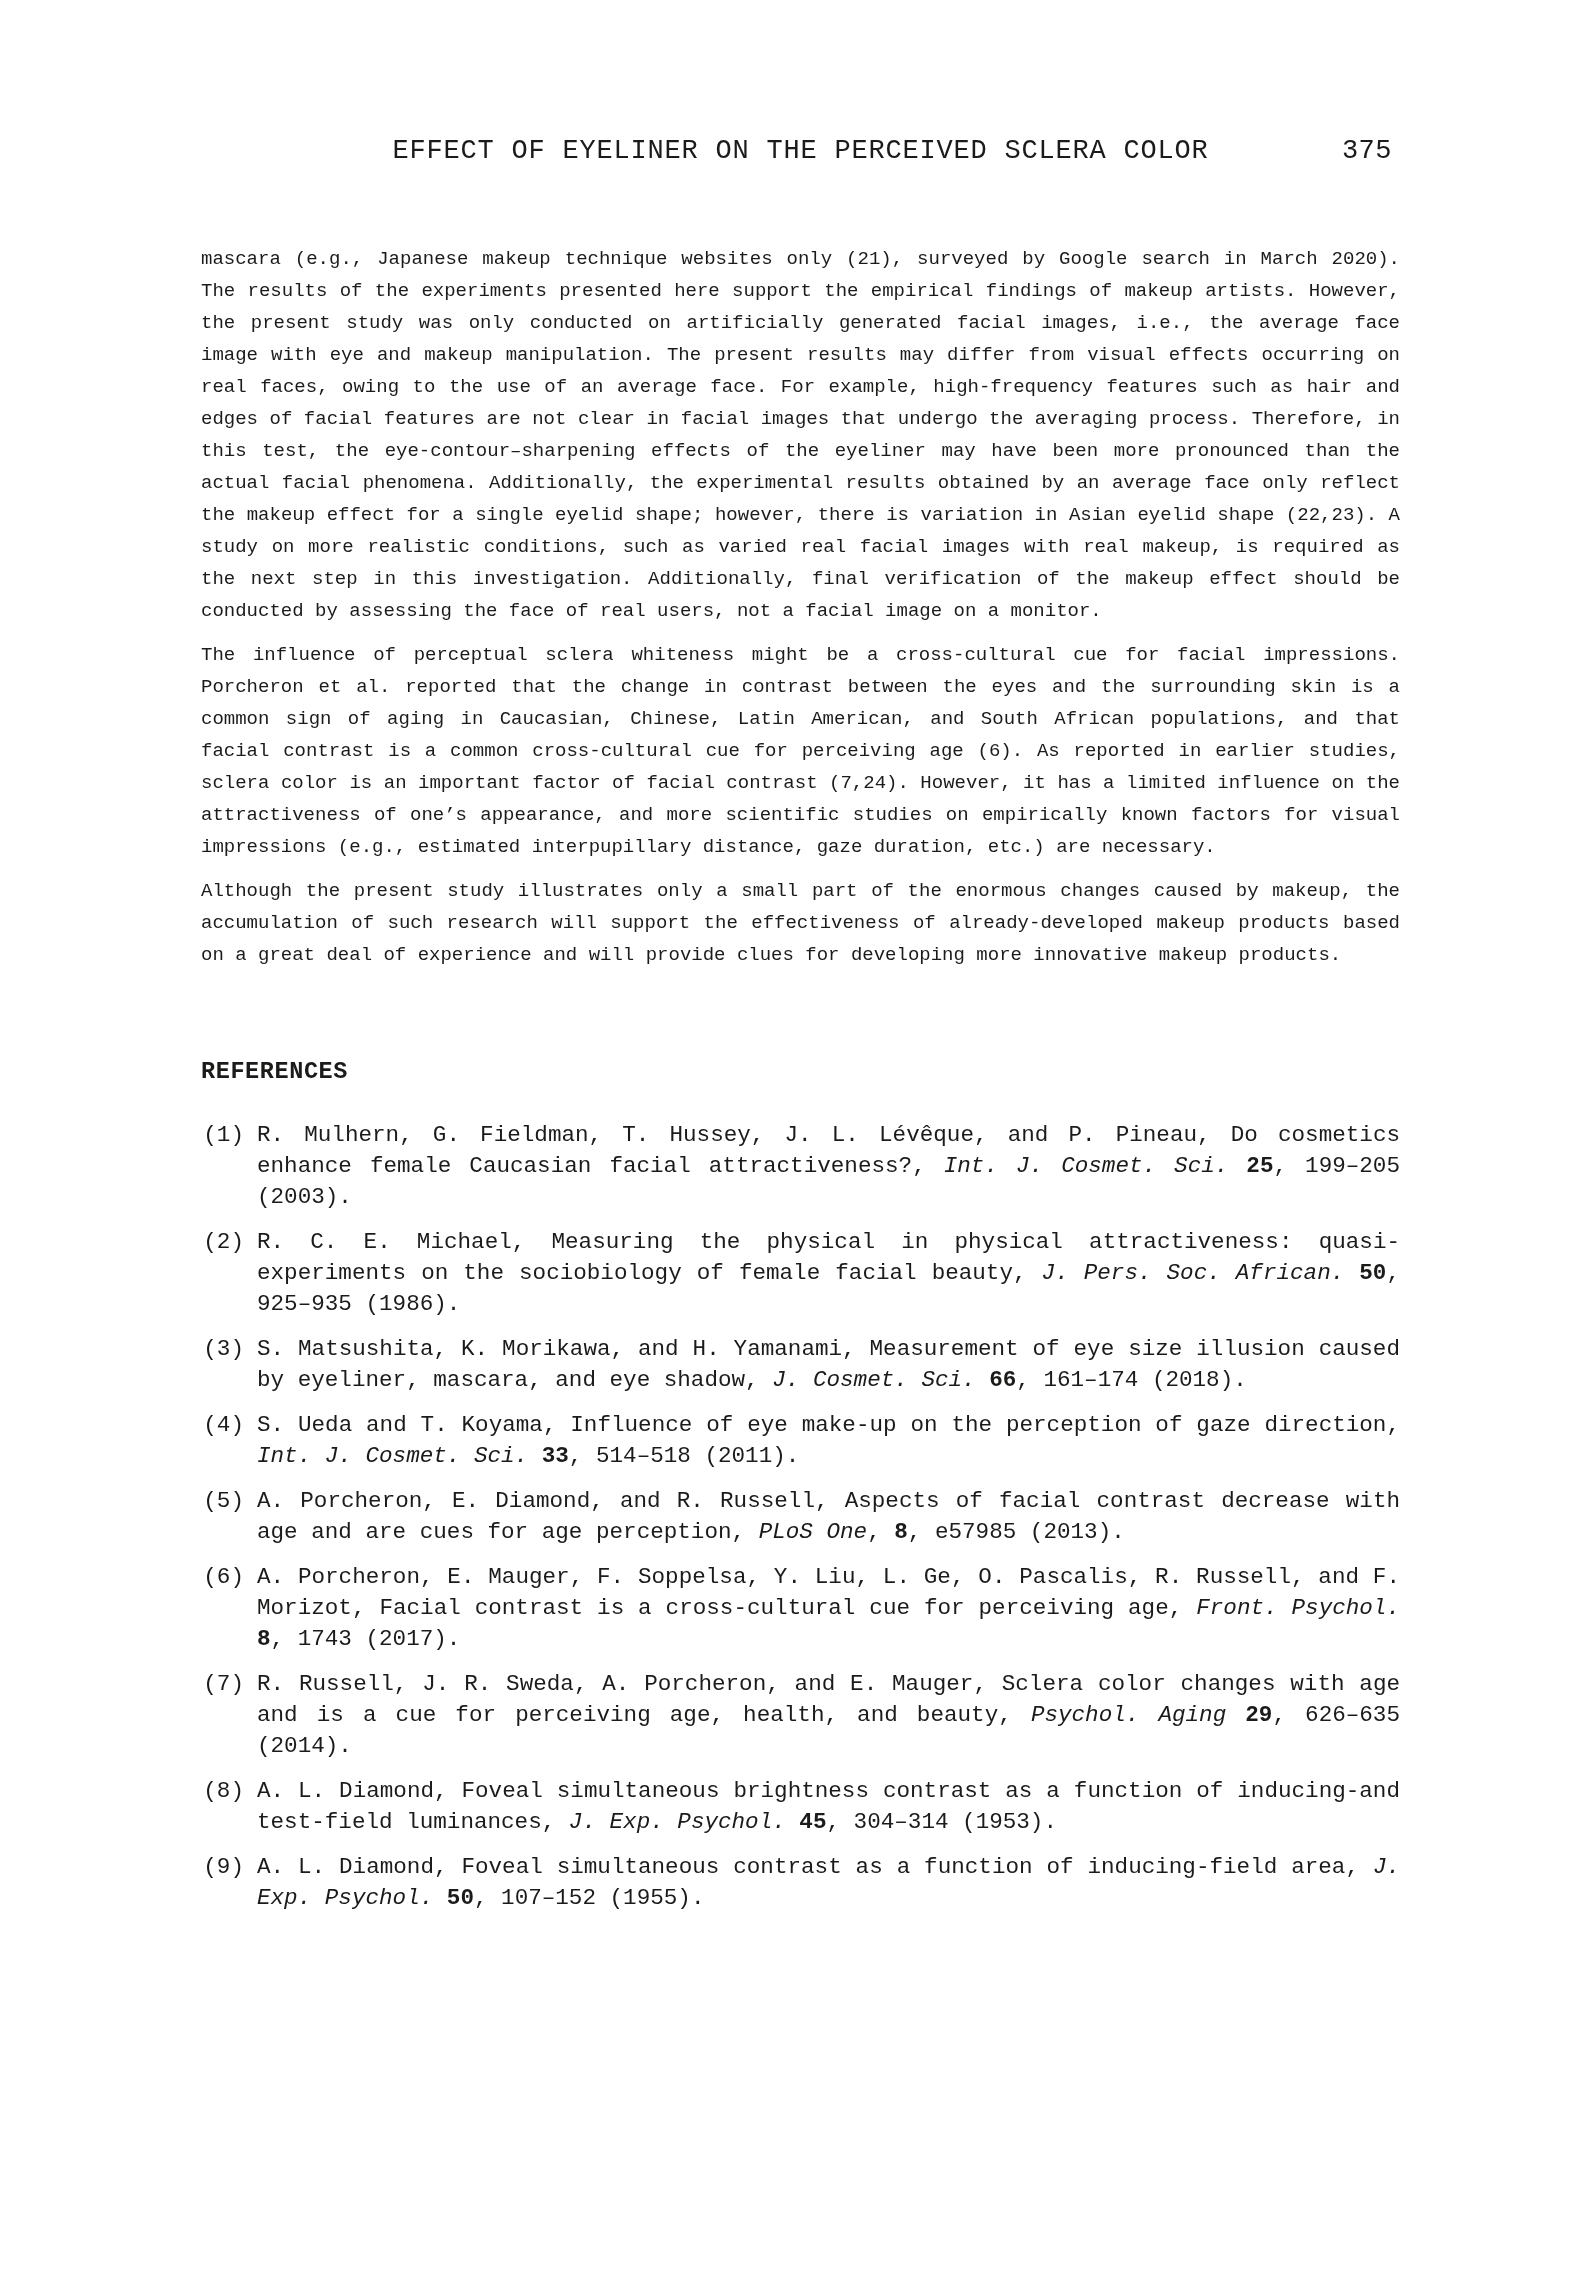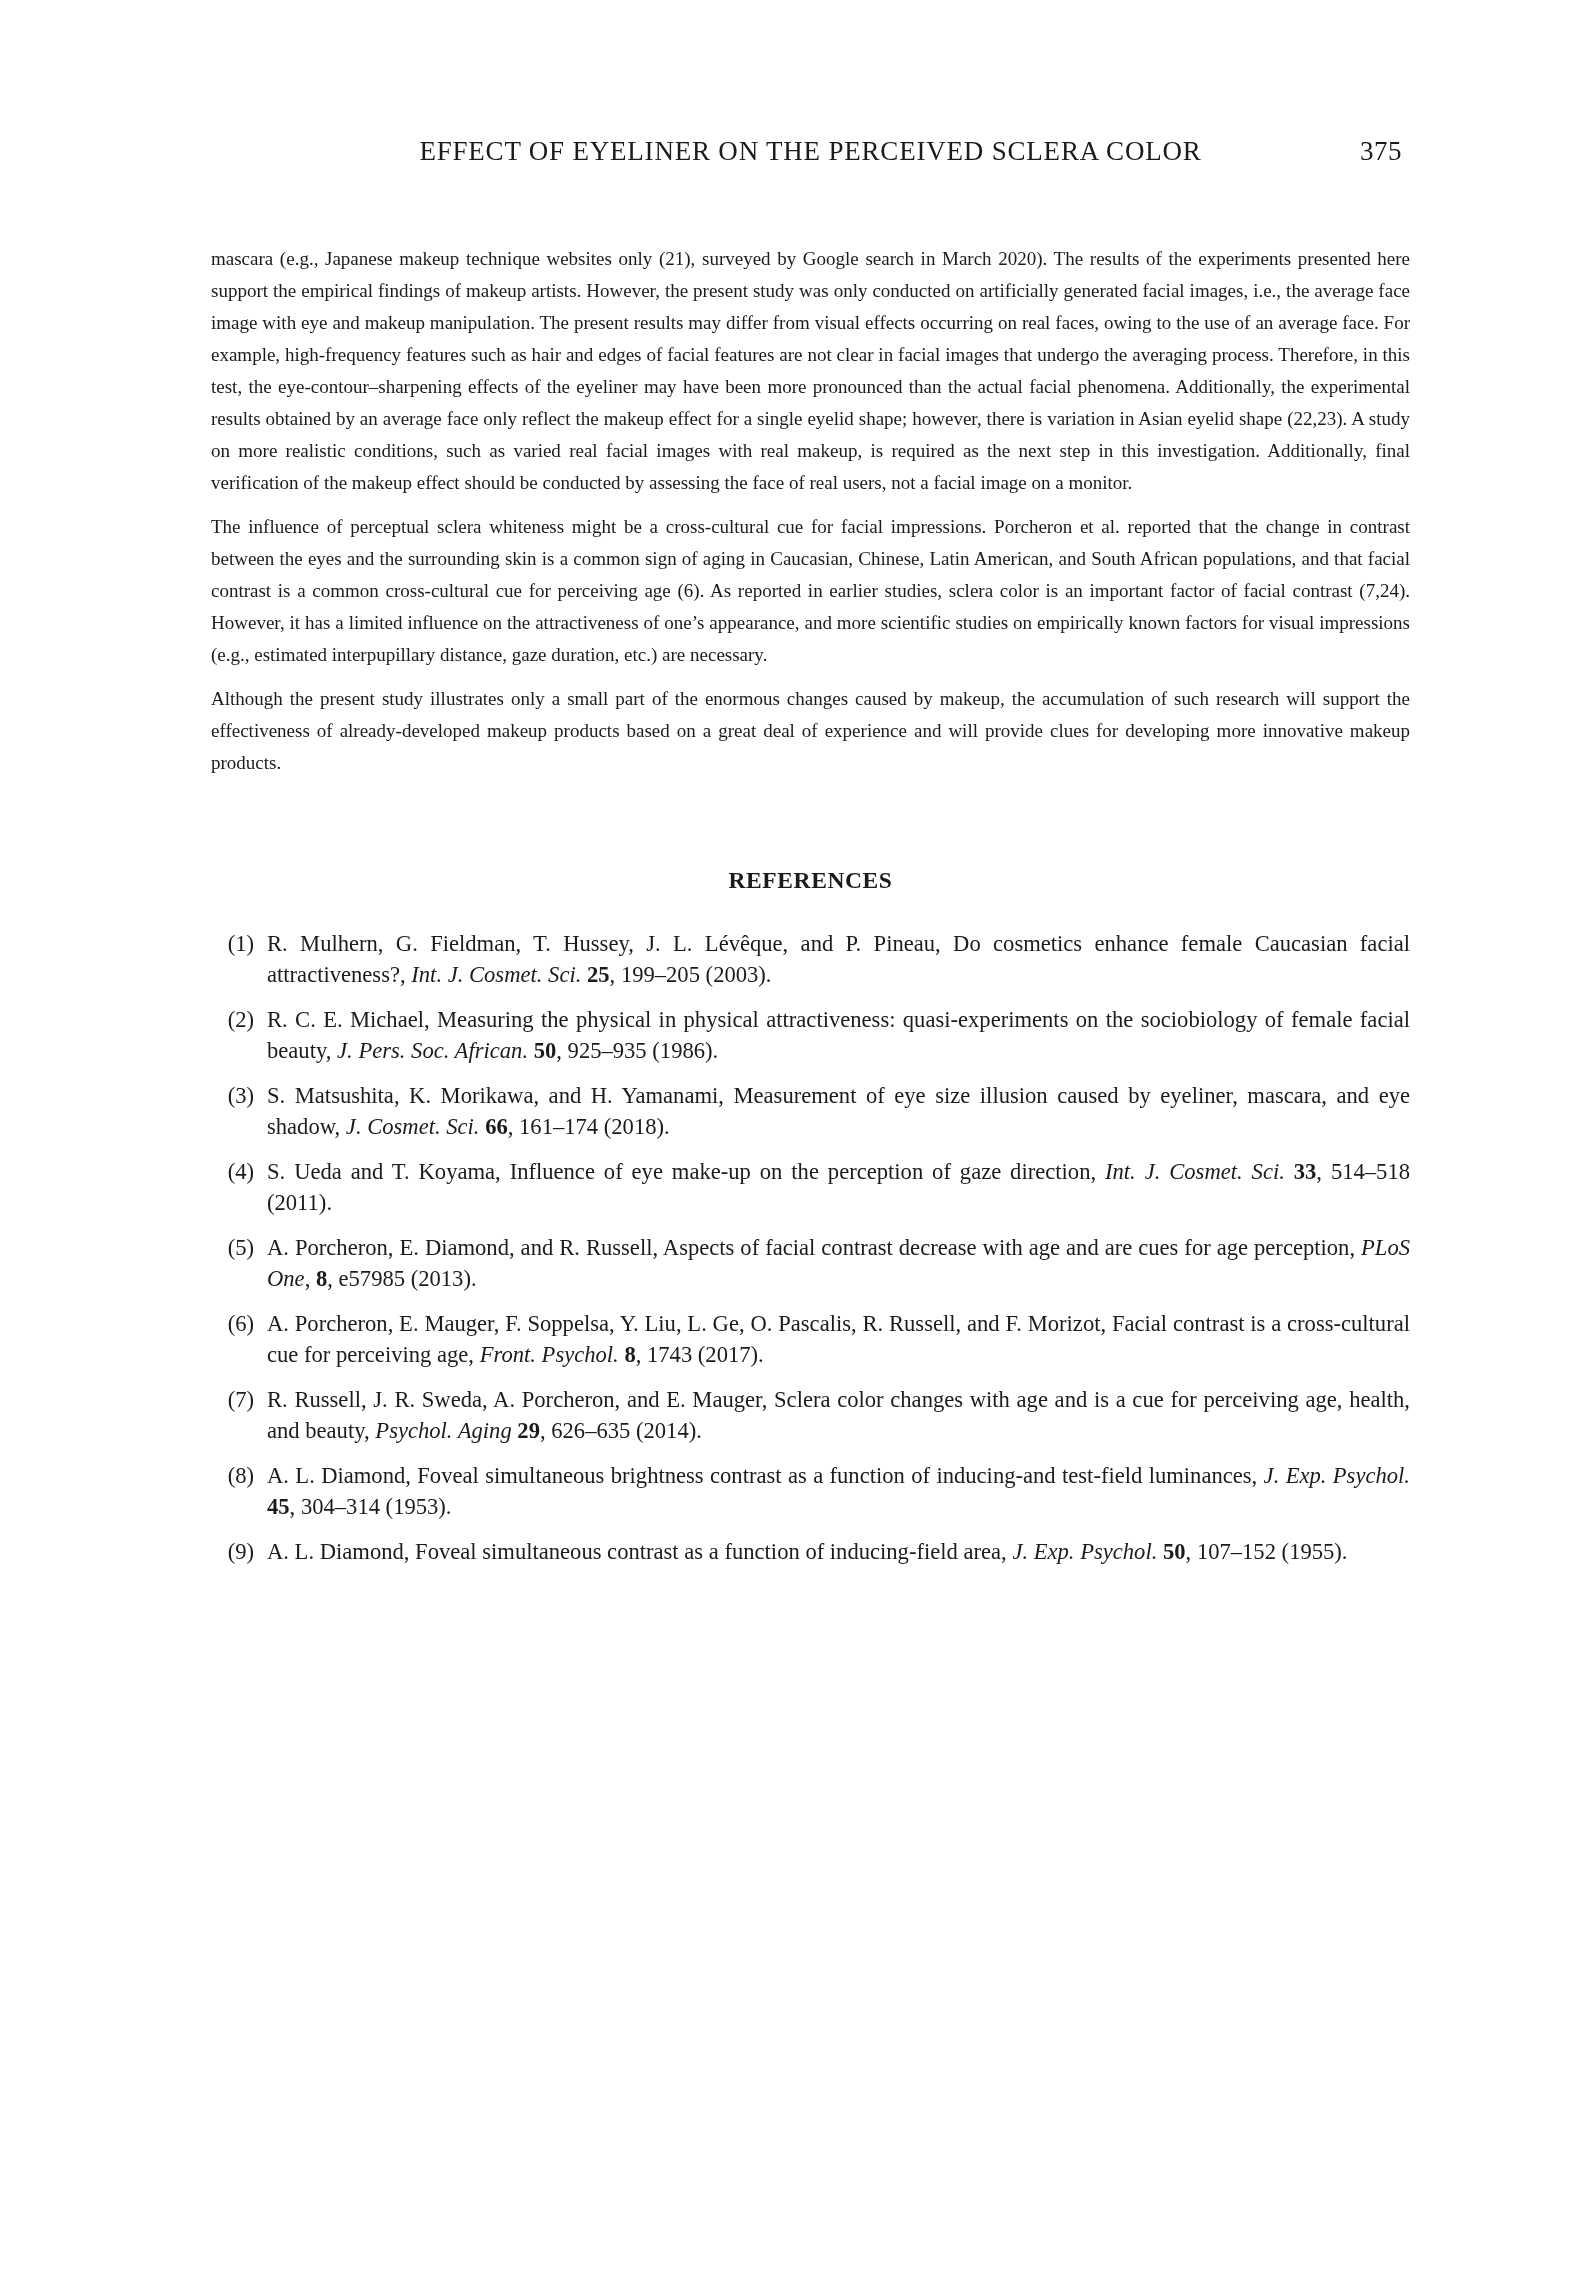--- a/index.html
+++ b/index.html
@@ -8,24 +8,23 @@
     padding: 0;
     background: #ffffff;
   }
   .page {
     position: relative;
     width: 1557px;
     height: 2295px;
     background: #ffffff;
     box-sizing: border-box;
     padding: 134px 157px 0 201px;
-    font-family: Liberation Serif, serif;
+    font-family: Liberation Mono, monospace;
     color: #1b1b1a;
     overflow: hidden;
-    margin-left: 10px;
   }
   .running-head {
     position: relative;
     text-align: center;
     font-size: 27px;
     line-height: 34px;
     letter-spacing: 0.8px;
     margin-bottom: 75px;
   }
   .folio {
@@ -42,21 +41,20 @@
   }
   .para + .para {
     margin-top: 12.2px;
   }
   .ref-heading {
     margin: 87px 0 34px 0;
     font-size: 23.5px;
     font-weight: bold;
     letter-spacing: 0.6px;
     line-height: 28px;
-    text-align: center;
   }
   .ref-list {
     font-size: 22.6px;
     line-height: 31px;
   }
   .ref-item {
     display: flex;
     margin-bottom: 14px;
   }
   .ref-num {

